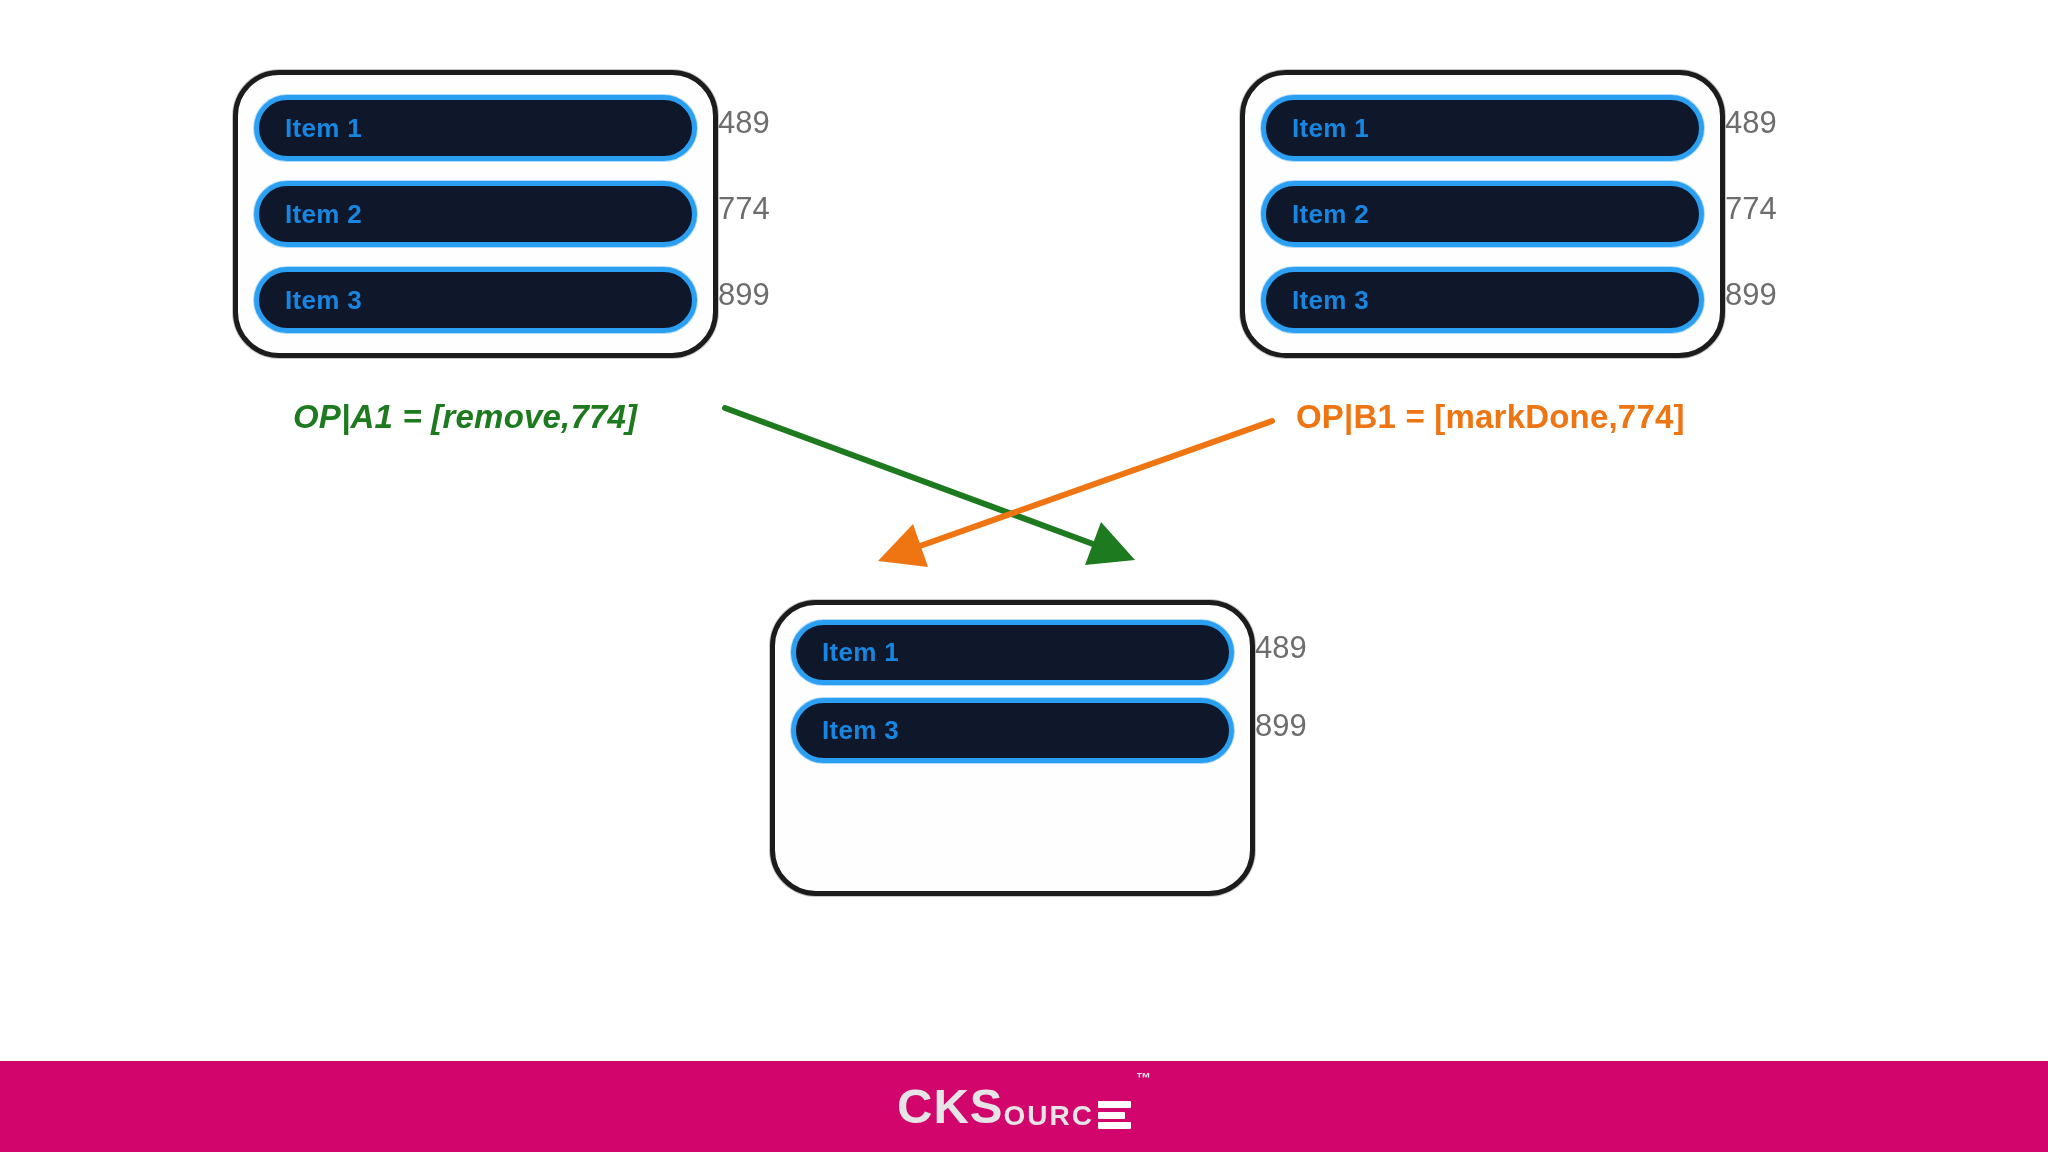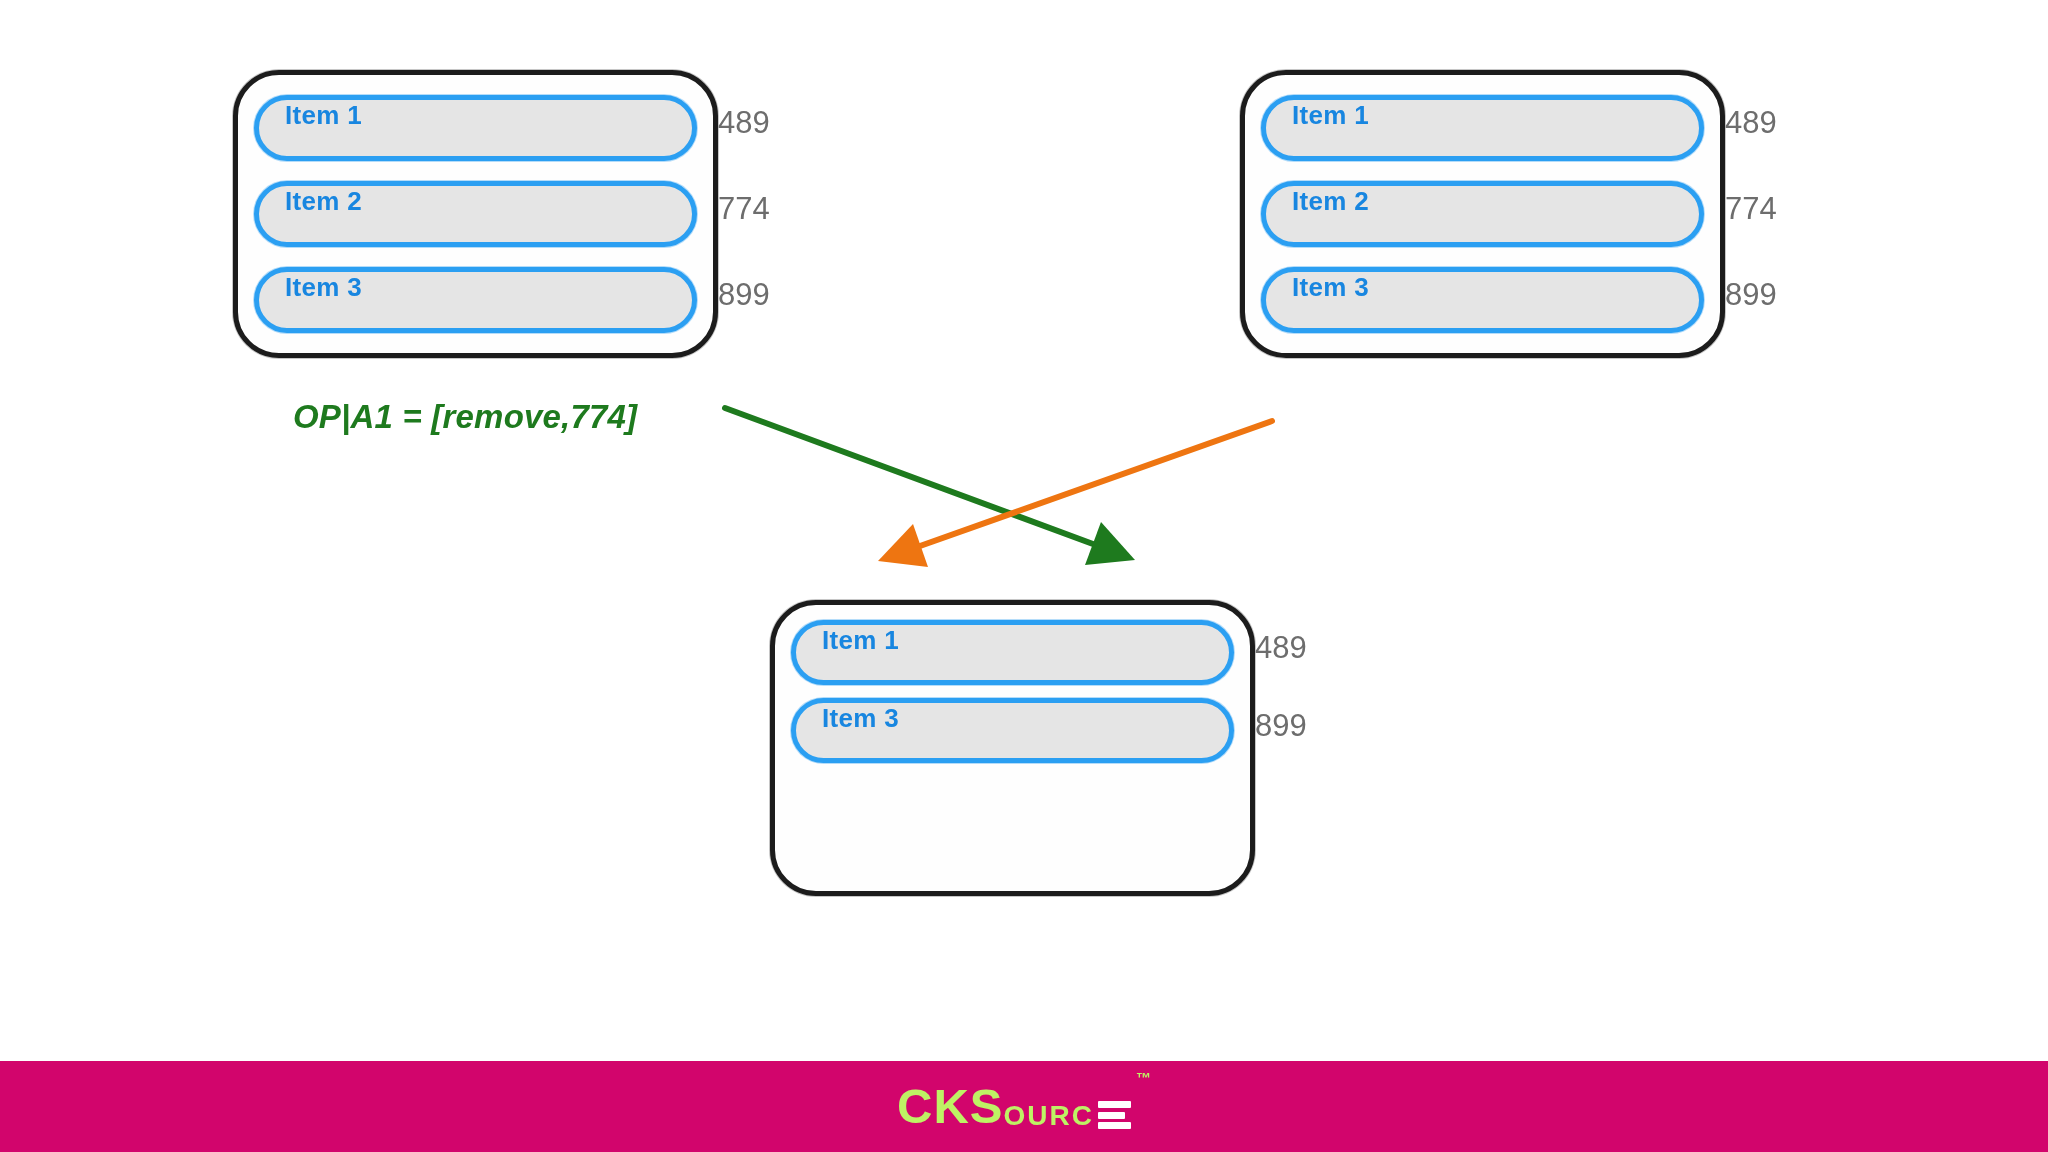--- a/index.html
+++ b/index.html
@@ -23,22 +23,23 @@
     padding: 20px 16px;
     
     box-shadow: 0 0 0 1px rgba(28,28,28,0.25);
   }
   .list-box.short { padding: 15px 16px; }
   .pill {
     box-sizing: border-box;
     height: 66px;
     border: 5px solid #2b9ff2;
     border-radius: 33px;
-    background: #e5e5e5;
-    display: flex;
+    background: #0f172a;
+    display: flex;
+    align-items: center;
     padding-left: 26px;
     margin-bottom: 20px;
     box-shadow: 0 0 0 1px rgba(43,159,242,0.35);
   }
   .list-box.short .pill { margin-bottom: 13px; height: 65px; }
   .pill:last-child { margin-bottom: 0; }
   .pill-label {
     color: #1886e0;
     font-weight: bold;
     font-size: 26px;
@@ -78,21 +79,21 @@
   .footer-bar {
     position: absolute;
     left: 0; bottom: 0;
     width: 100%;
     height: 91px;
     background: #d2056c;
     display: flex;
     align-items: center;
     justify-content: center;
   }
-  .logo { display: flex; align-items: flex-end; color: #bef264; line-height: 1; }
+  .logo { display: flex; align-items: flex-end; color: #e5e5e5; line-height: 1; }
   .logo-main {
     font-size: 49px;
     font-weight: bold;
     letter-spacing: 1px;
   }
   .logo-small {
     font-size: 28px;
     font-weight: bold;
     letter-spacing: 2px;
     padding-bottom: 1px;
@@ -153,20 +154,21 @@
       </div>
     </div>
     <div class="id-col">
       <div class="id-val">489</div>
       <div class="id-val">774</div>
       <div class="id-val">899</div>
     </div>
   </div>
 
   <div class="op-label green" style="left:293px; top:398px;">OP|A1 = [remove,774]</div>
+  <div class="op-label orange" style="left:1296px; top:398px;">OP|B1 = [markDone,774]</div>
 
   <svg class="arrows-svg" width="2048" height="1152" viewBox="0 0 2048 1152">
     <g>
       <line x1="725" y1="408" x2="1093" y2="544" stroke-width="6" stroke-linecap="round" stroke="#1e7a1e"></line>
       <polygon points="1135,560 1085,565 1101,522" fill="#1e7a1e"></polygon>
     </g>
     <g>
       <line x1="1272" y1="421" x2="920" y2="546" stroke-width="6" stroke-linecap="round" stroke="#ee7511"></line>
       <polygon points="878,561 913,524 928,567" fill="#ee7511"></polygon>
     </g>

